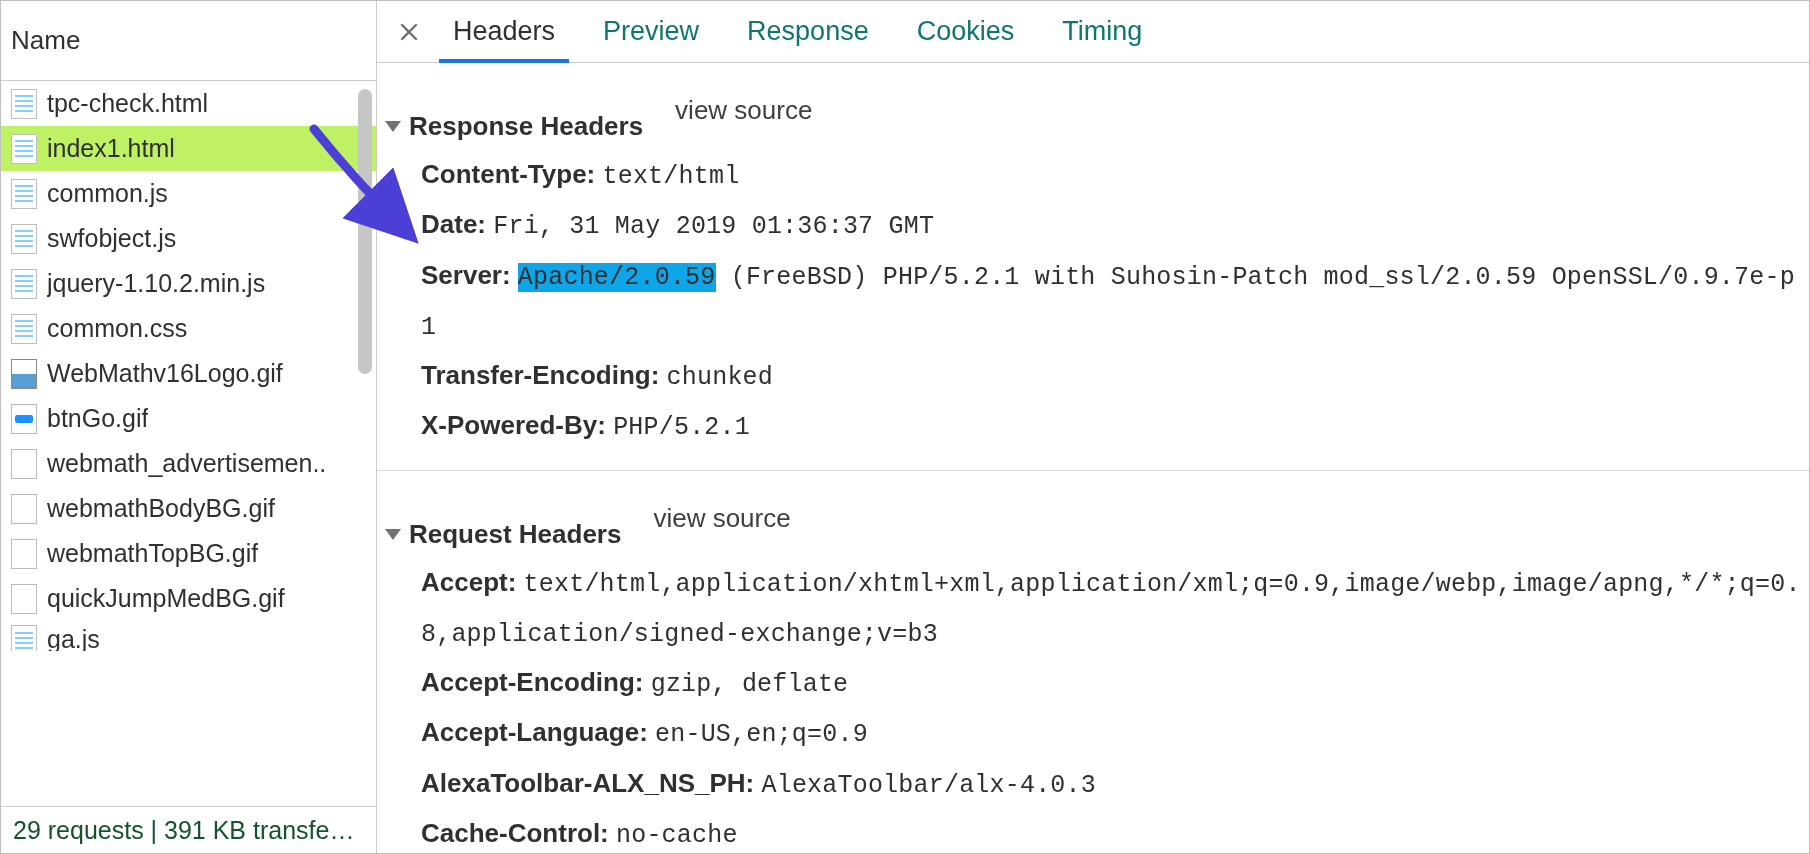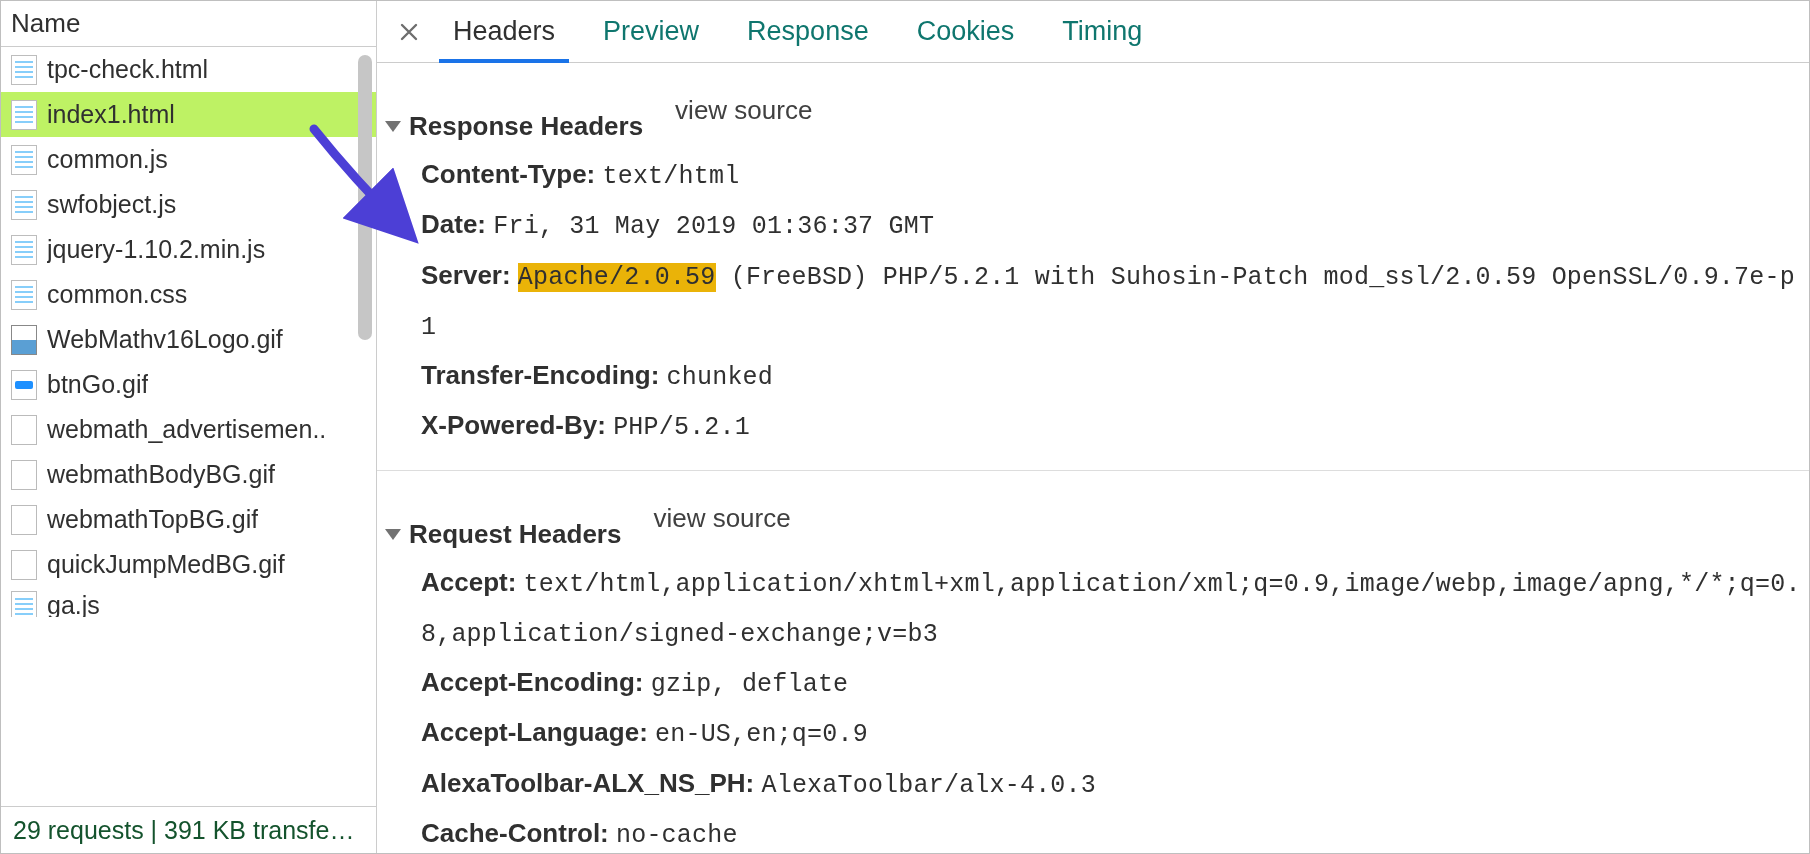--- a/index.html
+++ b/index.html
@@ -20,21 +20,21 @@
   }
   
   .left-panel {
     width: 376px;
     border-right: 1px solid #ccc;
     display: flex;
     flex-direction: column;
     position: relative;
   }
   .name-header {
-    height: 46px;
+    height: 80px;
     border-bottom: 1px solid #ccc;
     display: flex;
     align-items: center;
     padding-left: 10px;
     font-size: 26px;
     color: #303030;
   }
   .file-list {
     flex: 1;
     overflow: hidden;
@@ -224,21 +224,21 @@
     font-weight: 700;
     color: #303030;
   }
   .hdr-val {
     font-family: Menlo, Consolas, "Courier New", monospace;
     font-size: 25px;
     color: #303030;
     letter-spacing: 0.2px;
   }
   .hl {
-    background: #eab308;
+    background: #0ea5e9;
   }
   
   .arrow {
     position: absolute;
     left: 293px;
     top: 118px;
     width: 140px;
     height: 140px;
     pointer-events: none;
   }

